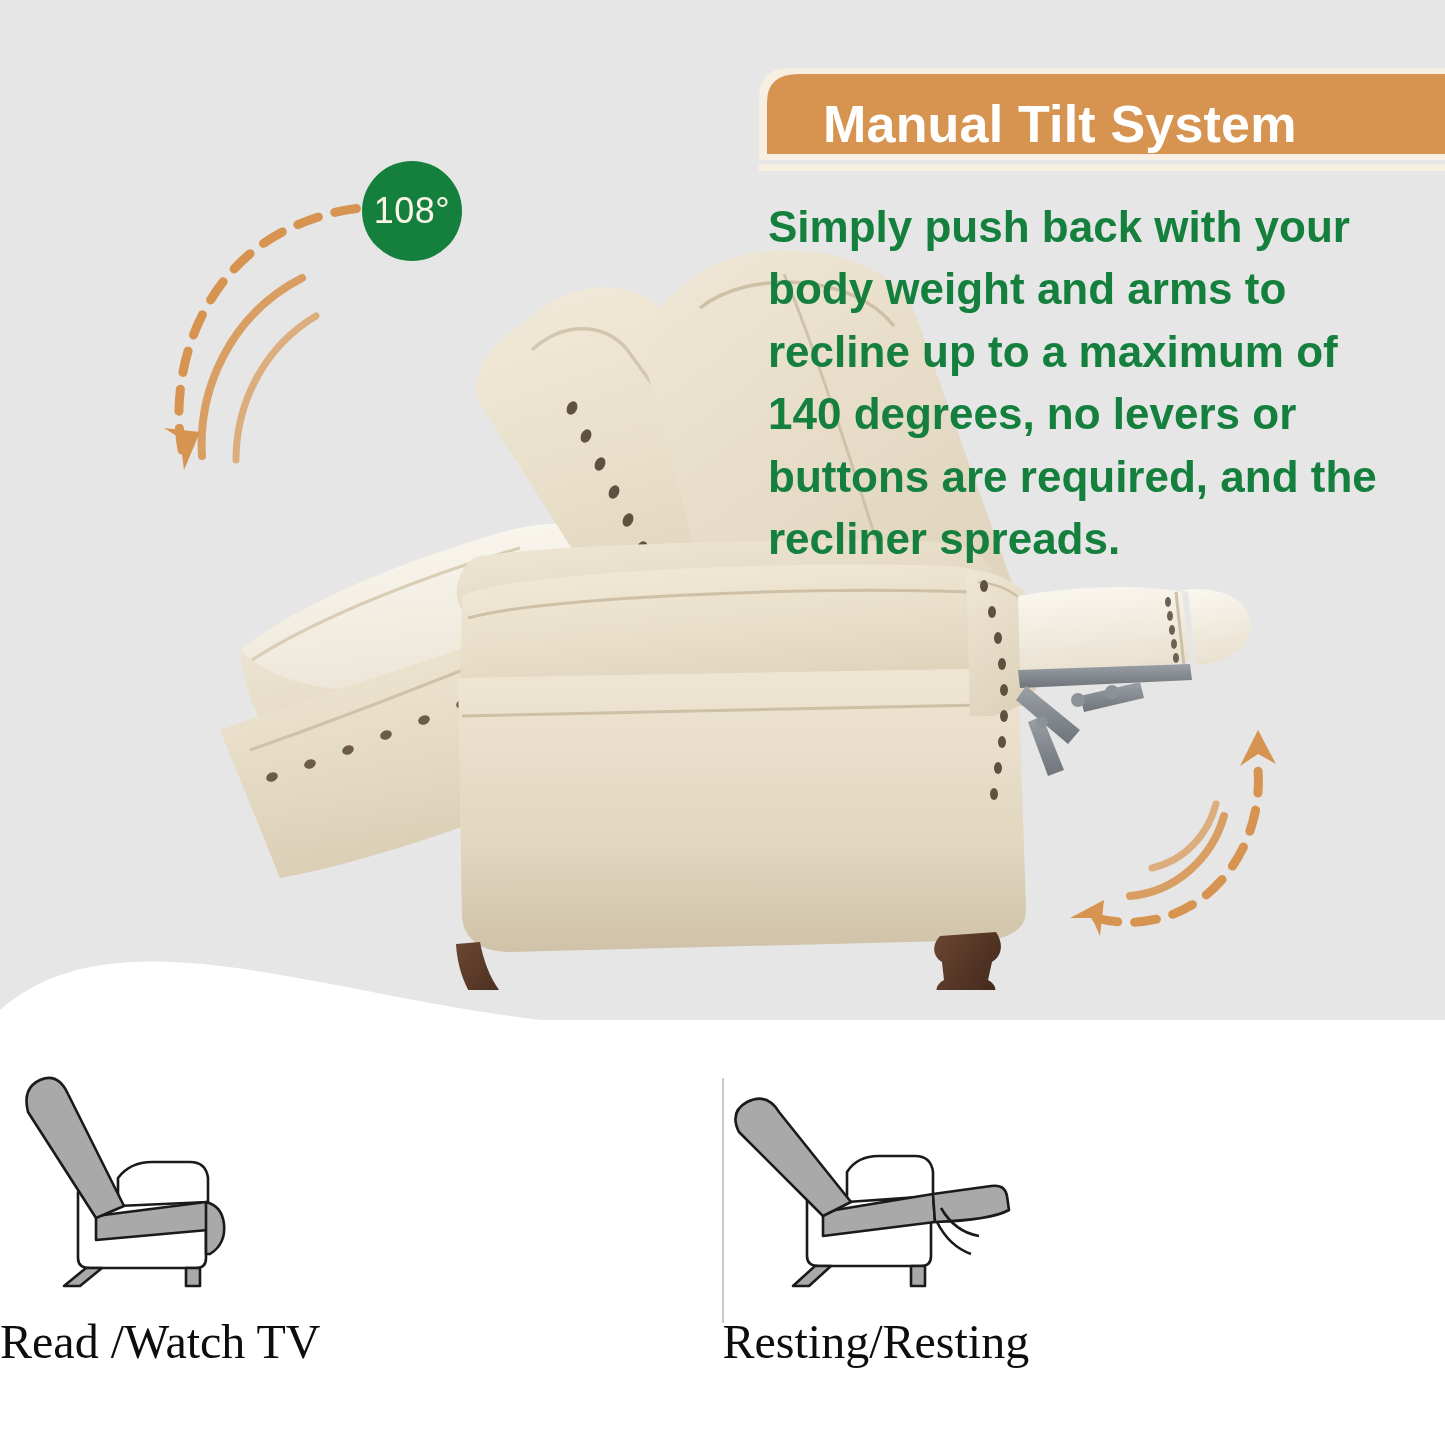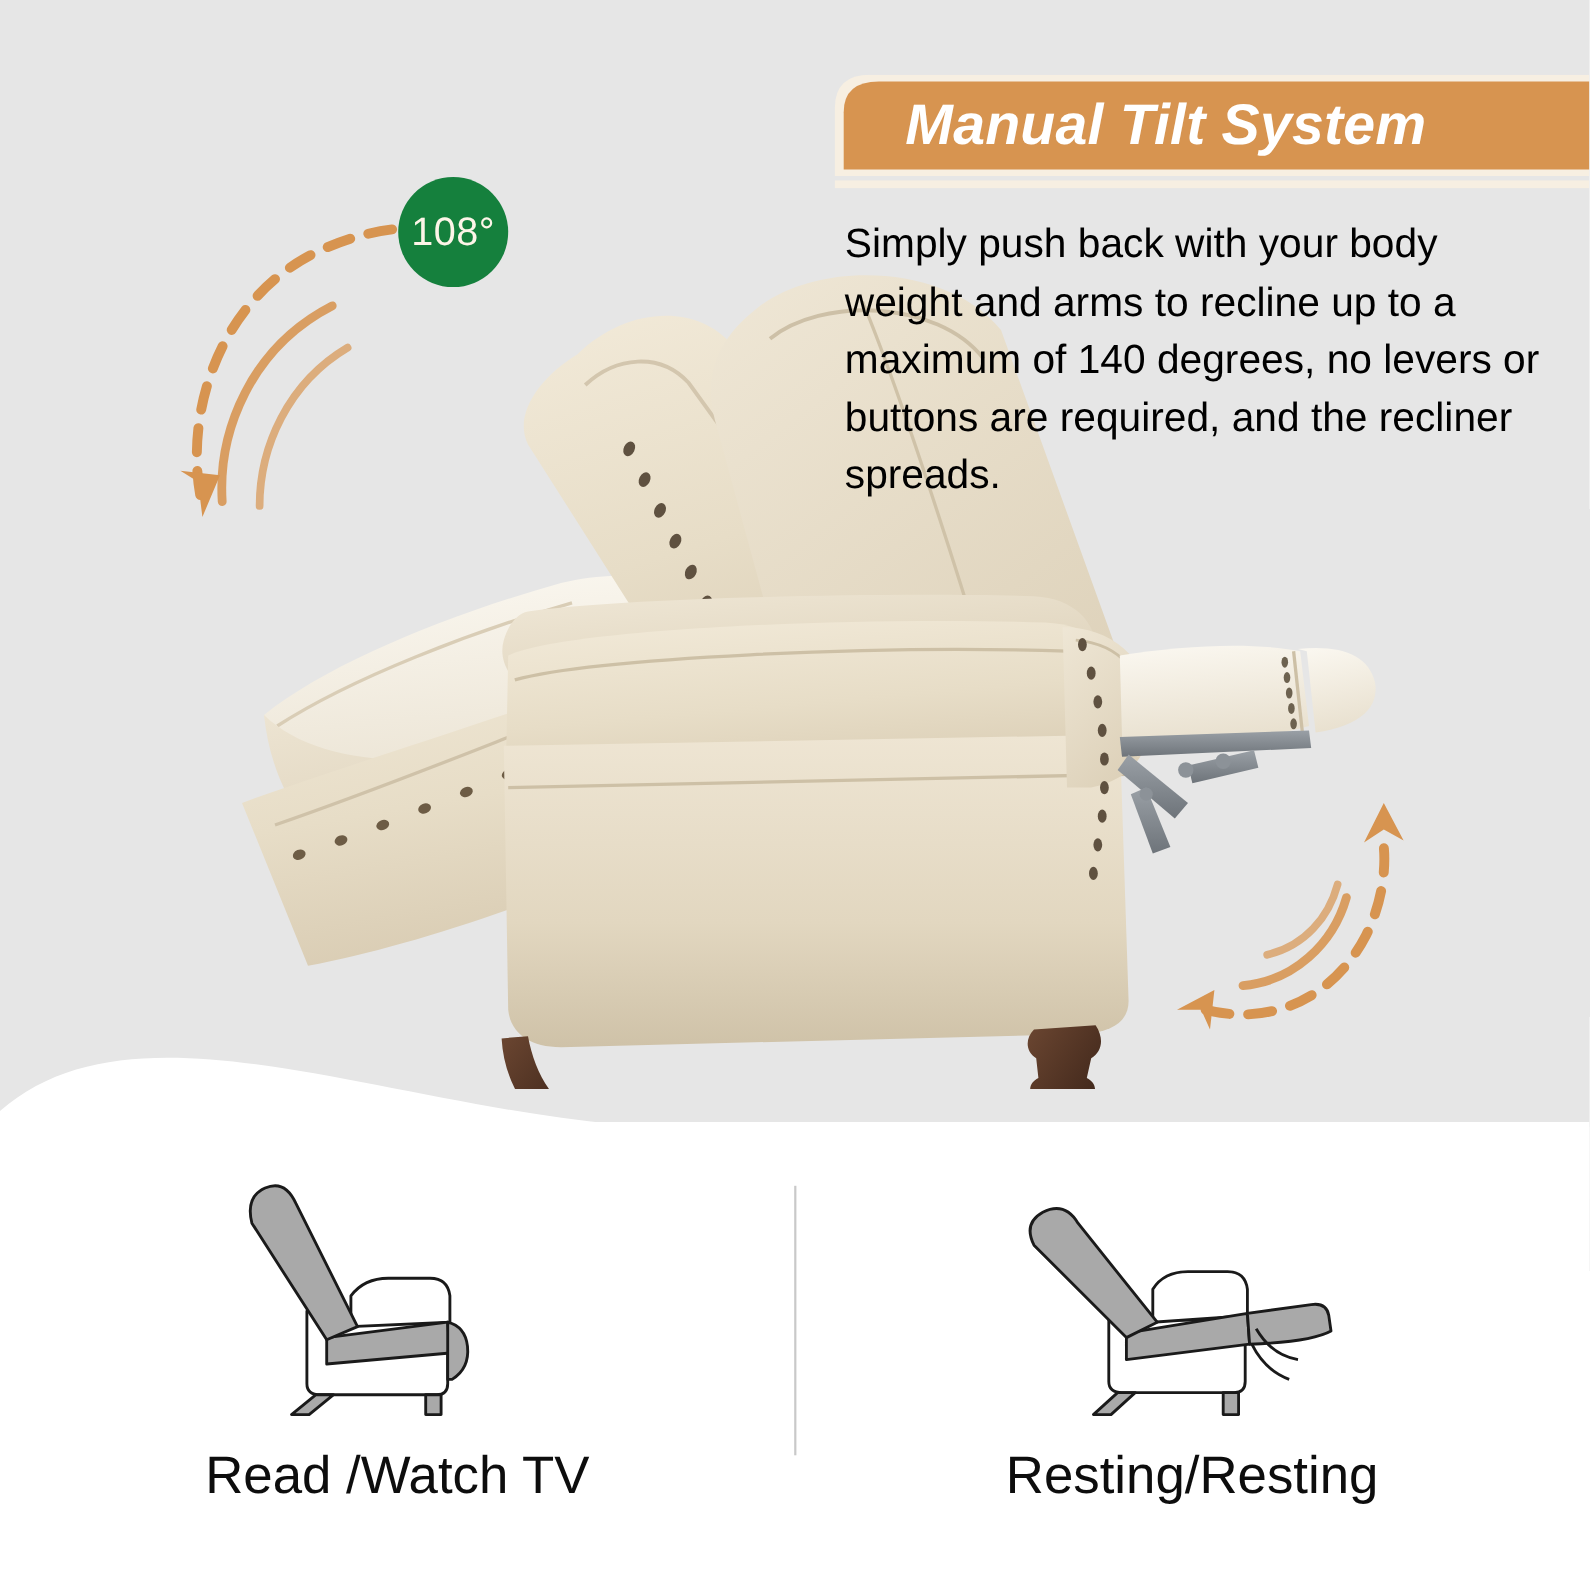--- a/index.html
+++ b/index.html
@@ -13,47 +13,47 @@
   #stage{position:absolute;inset:0;width:1445px;height:1445px;overflow:hidden;}
 
   
   .hero{position:absolute;left:0;top:0;width:1445px;height:1090px;}
   .hero-bg{position:absolute;inset:0;}
 
   
   .banner-wrap{position:absolute;left:745px;top:68px;width:700px;height:108px;}
   .banner-shape{position:absolute;inset:0;}
   .banner-text{
-    position:absolute;left:78px;top:0;right:16px;height:92px;
+    position:absolute;left:78px;top:10px;right:16px;height:92px;
     display:flex;align-items:center;
-    font-size:52px;font-weight:bold;font-style:italic;color:#ffffff;
+    font-size:52px;font-weight:bold;color:#ffffff;
     letter-spacing:.2px;white-space:nowrap;
   }
 
   
   .desc{
     position:absolute;left:768px;top:196px;width:650px;
-    font-size:37px;line-height:1.42;color:#000000;
+    font-size:44px;line-height:1.42;color:#15803d;font-weight:bold;
   }
 
   
   .badge{
     position:absolute;border-radius:50%;
     background:#15803d;
     display:flex;align-items:center;justify-content:center;
     color:#fdf5e8;font-size:36px;font-weight:normal;
     letter-spacing:.5px;
   }
   #badge-108{left:362px;top:161px;width:100px;height:100px;}
   #badge-140{left:108px;top:403px;width:104px;height:104px;}
 
   
   .bottom{position:absolute;left:0;top:1020px;width:1445px;height:425px;background:#ffffff;}
   .cards{position:absolute;left:0;top:0;width:1445px;height:425px;display:flex;}
-  .card{flex:1;position:relative;display:flex;flex-direction:column;align-items:center;}
+  .card{flex:1;position:relative;display:flex;flex-direction:column;font-family:Liberation Serif, serif;}
   .card-art{margin-top:40px;width:320px;height:230px;}
   .card-label{
     margin-top:24px;font-size:48px;color:#0d0d0d;white-space:nowrap;
   }
   .vdivider{
     position:absolute;left:722px;top:58px;width:2px;height:245px;background:#c9c9c9;
   }
 </style>
 </head>
 <body>

